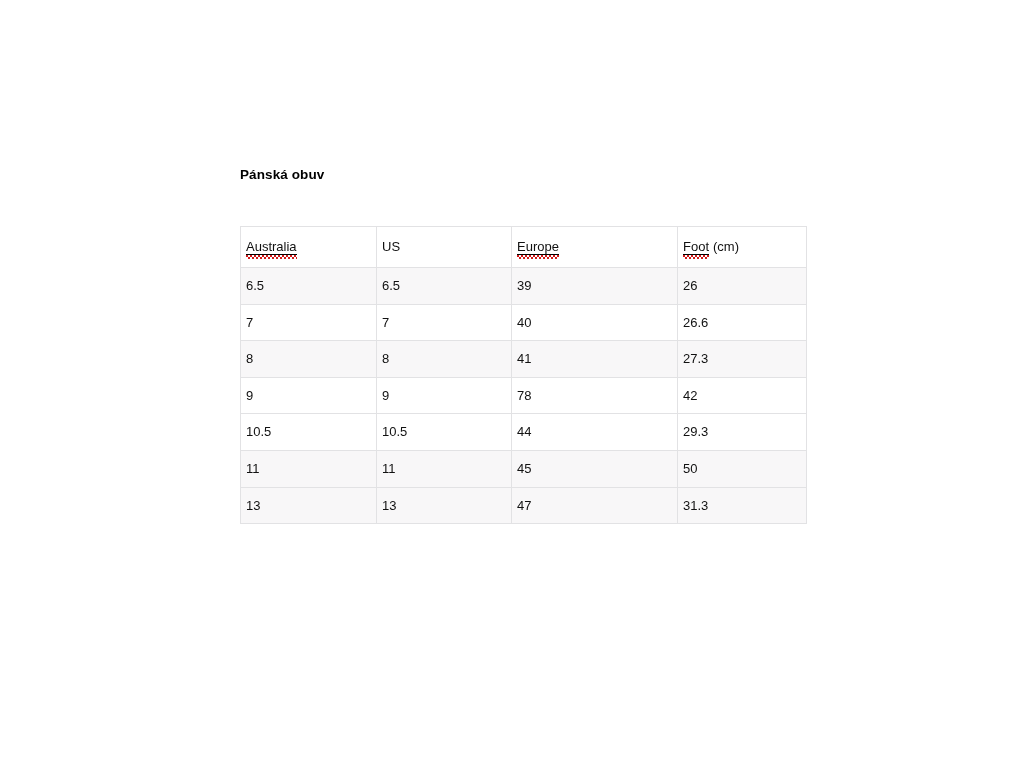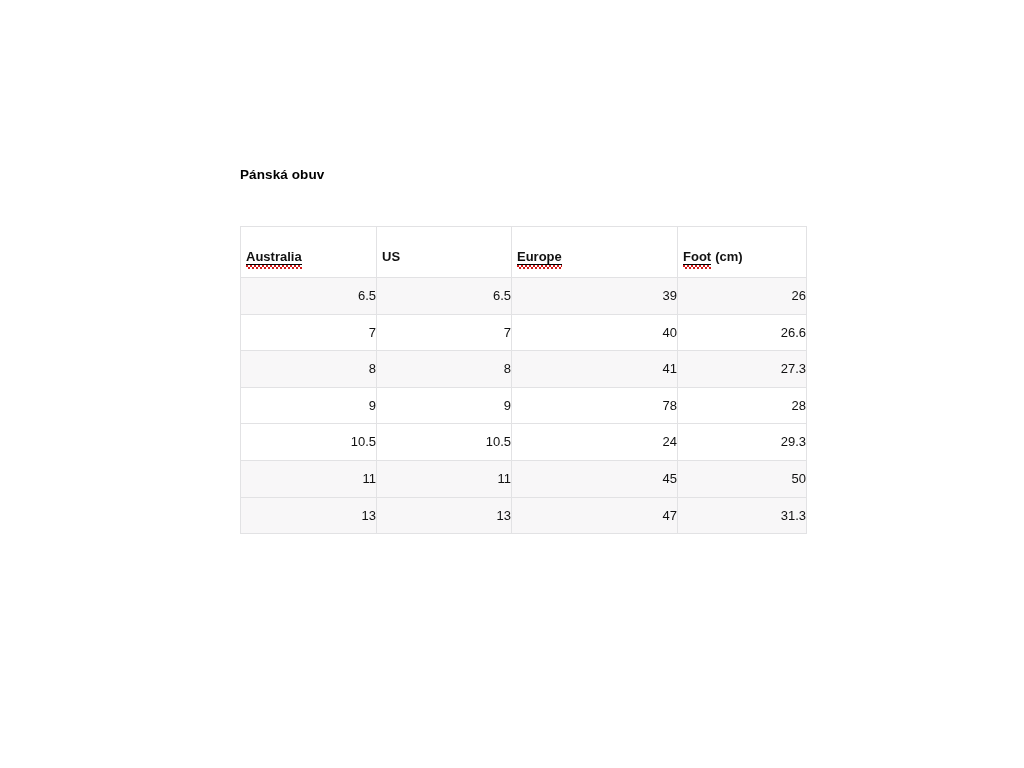--- a/index.html
+++ b/index.html
@@ -59,29 +59,28 @@
     text-align: left;
     vertical-align: middle;
     font-weight: normal;
     font-size: 13px;
     line-height: 1.2;
   }
 
   .size-table thead th {
     height: 40px;
     background: #ffffff;
-    font-weight: bold;
+    font-weight: normal;
     vertical-align: middle;
-    padding-top: 10px;
+    padding-top: 0;
   }
 
   .size-table tbody td {
     height: 35.6px;
     background: #ffffff;
-    text-align: right;
   }
 
   .size-table tbody tr.alt td {
     background: #f8f7f8;
   }
 
   
   .hdr-word {
     position: relative;
     display: inline-block;
@@ -148,26 +147,26 @@
         <tr class="alt">
           <td>8</td>
           <td>8</td>
           <td>41</td>
           <td>27.3</td>
         </tr>
         <tr>
           <td>9</td>
           <td>9</td>
           <td>78</td>
-          <td>28</td>
+          <td>42</td>
         </tr>
         <tr>
           <td>10.5</td>
           <td>10.5</td>
-          <td>24</td>
+          <td>44</td>
           <td>29.3</td>
         </tr>
         <tr class="alt">
           <td>11</td>
           <td>11</td>
           <td>45</td>
           <td>50</td>
         </tr>
         <tr class="alt">
           <td>13</td>

